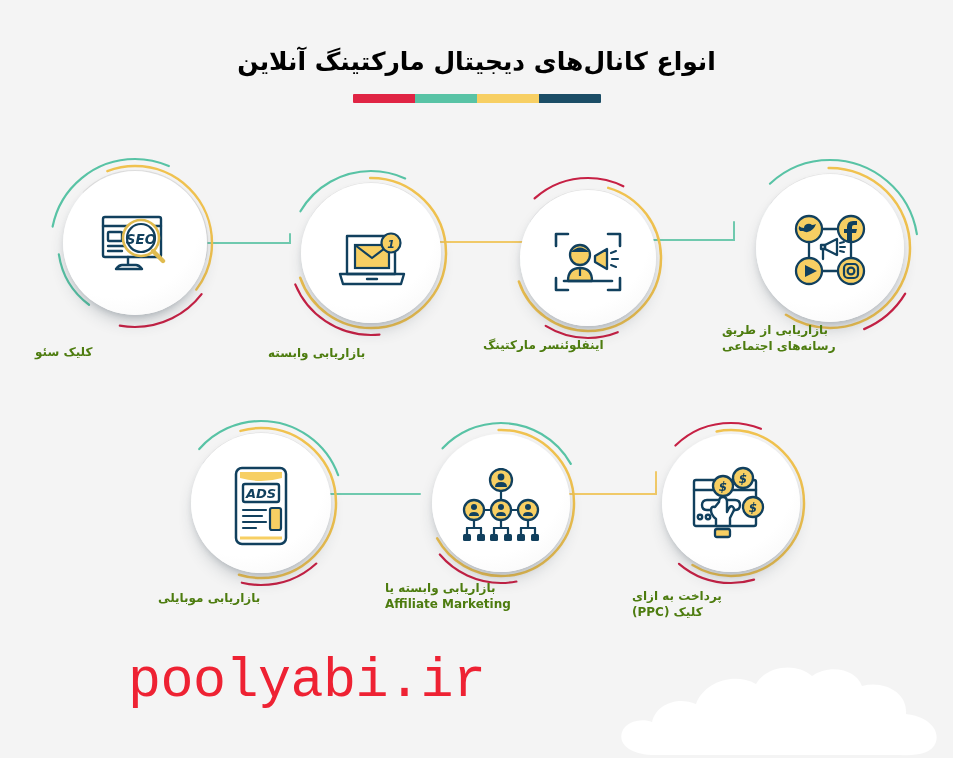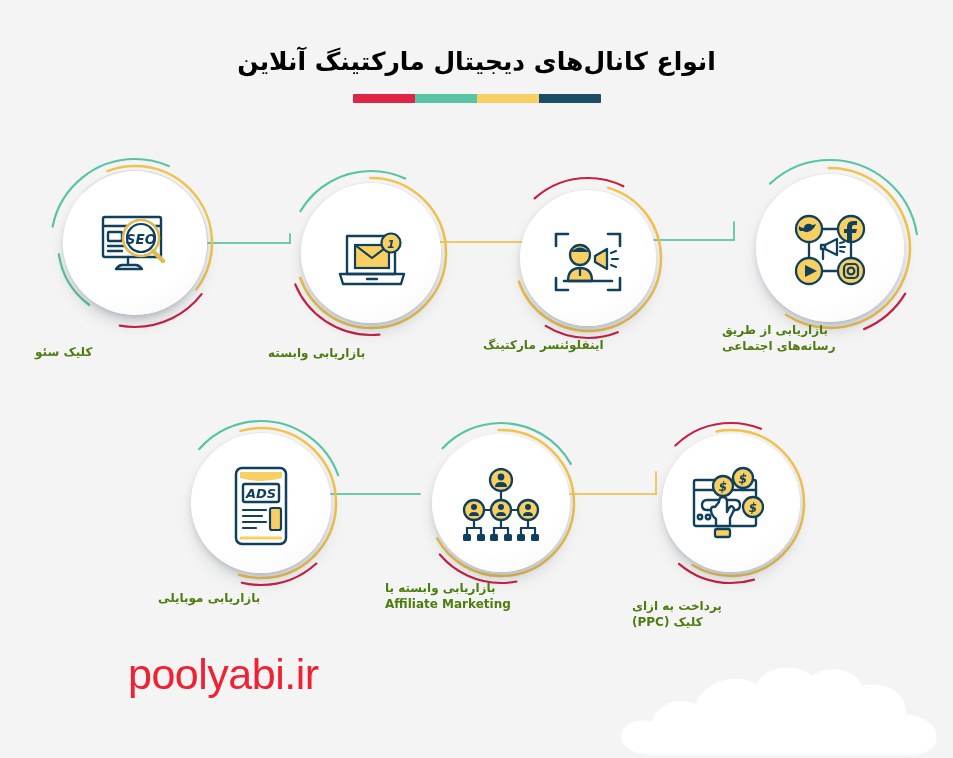--- a/index.html
+++ b/index.html
@@ -46,22 +46,22 @@
     white-space:pre-line;
   }
   .label.latin{font-family:"DejaVu Sans","Liberation Sans",sans-serif;}
 
   
   .connector{position:absolute;pointer-events:none;}
 
   
   .watermark{
     position:absolute;left:128px;top:650px;
-    font-family:Liberation Sans, sans-serif;
-    font-size:43px;color:#ee2233;direction:ltr;letter-spacing:-0.5px;
+    font-family:Liberation Mono, monospace;
+    font-size:55px;color:#ee2233;direction:ltr;letter-spacing:-0.5px;
   }
 </style>
 </head>
 <body>
 
 <div id="stage">
 
   <svg class="cloud" style="left:600px;top:660px;" width="360" height="100" viewBox="0 0 360 100">
     <path d="M55,95 C30,95 18,84 22,72 C26,60 44,58 52,62 C56,44 78,36 96,44
              C104,22 134,12 156,24 C166,6 196,2 212,16 C228,4 256,8 262,26
@@ -341,19 +341,19 @@
         <text x="34" y="25" text-anchor="middle" font-family="DejaVu Sans, sans-serif" font-size="12" font-weight="bold" fill="#11405e">$</text>
         <circle cx="54" cy="12" r="10" fill="#f7cf63" stroke="#11405e" stroke-width="2.3"></circle>
         <text x="54" y="17" text-anchor="middle" font-family="DejaVu Sans, sans-serif" font-size="12" font-weight="bold" fill="#11405e">$</text>
         <circle cx="64" cy="41" r="10" fill="#f7cf63" stroke="#11405e" stroke-width="2.3"></circle>
         <text x="64" y="46" text-anchor="middle" font-family="DejaVu Sans, sans-serif" font-size="12" font-weight="bold" fill="#11405e">$</text>
 
         <path d="M30,36 q0,-5 4,-5 q4,0 4,5 l0,10 l2,-4 q2,-3 4,-1 q2,2 0,5 l-3,6 l0,8 l-14,0 l0,-7 q-5,-4 -5,-9 q0,-4 4,-3 Z" fill="#ffffff" stroke="#11405e" stroke-width="2.4" stroke-linejoin="round"></path>
         <rect x="26" y="63" width="15" height="8" rx="2" fill="#f7cf63" stroke="#11405e" stroke-width="2.3"></rect>
       </svg>
     </div>
-    <div class="label" style="left:-8px;top:186px;width:216px;">پرداخت به ازای
+    <div class="label" style="left:-8px;top:176px;width:216px;">پرداخت به ازای
 کلیک (PPC)</div>
   </div>
 
   <div class="watermark">poolyabi.ir</div>
 
 </div>
 
 </body></html>

